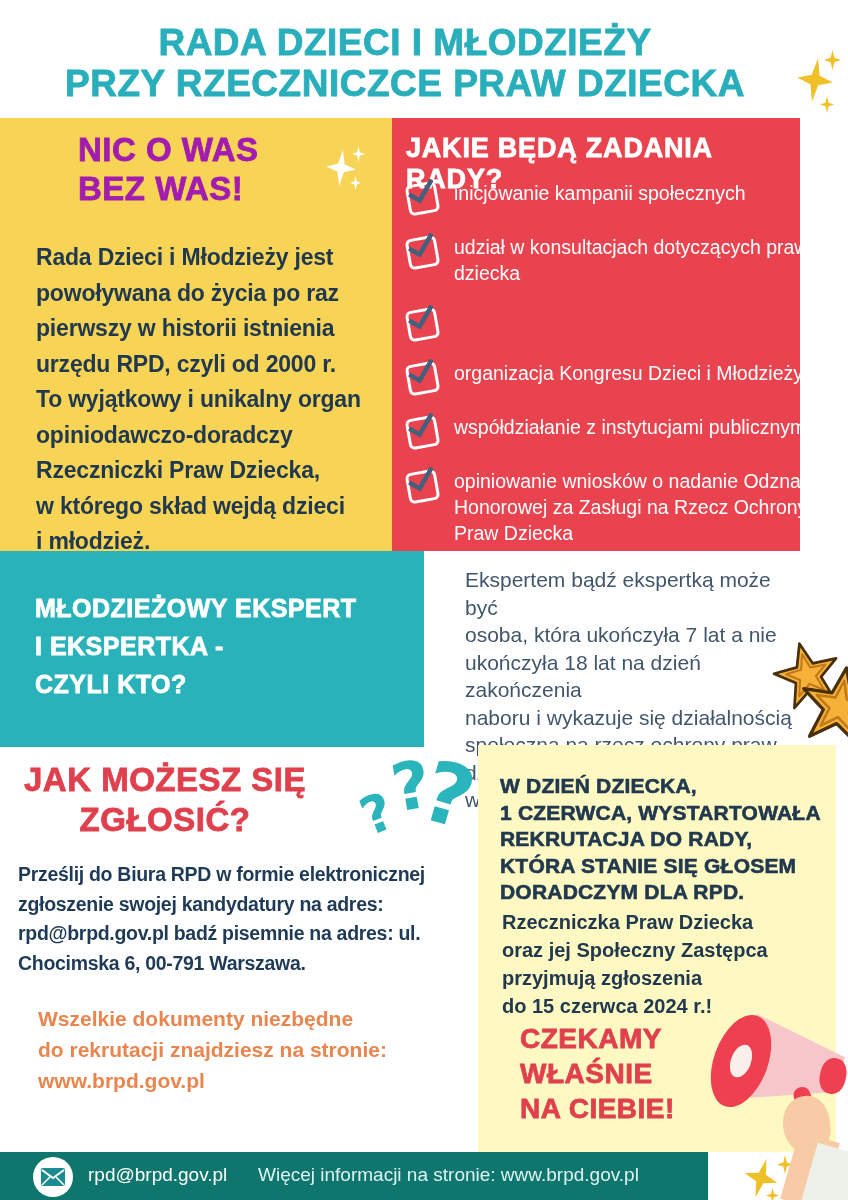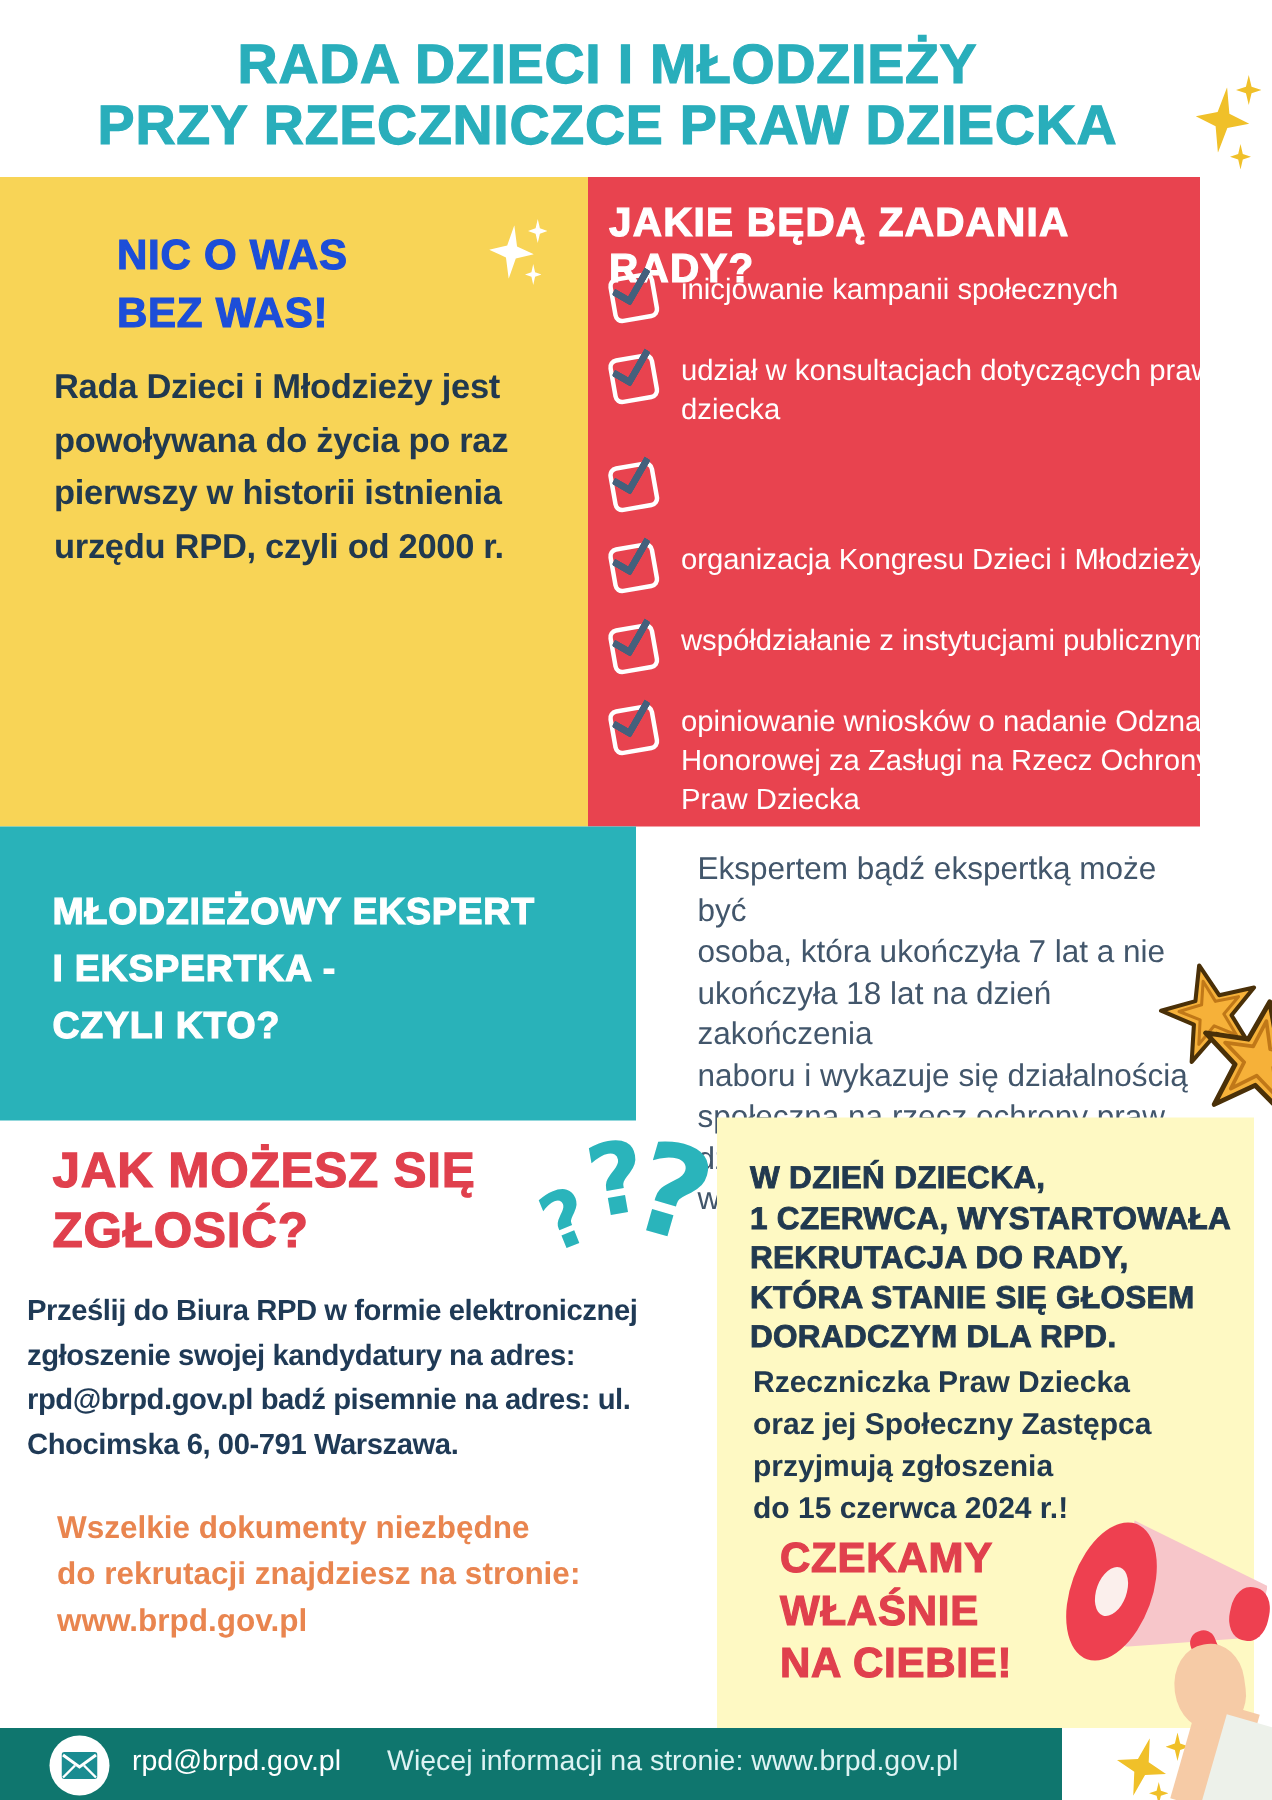--- a/index.html
+++ b/index.html
@@ -20,41 +20,41 @@
     color:#29aebb; font-size:37px; line-height:41px;
   }
 
   
   .spark { position:absolute; clip-path:polygon(50% 0%, 61% 39%, 100% 50%, 61% 61%, 50% 100%, 39% 61%, 0% 50%, 39% 39%); }
 
   
   .band-yellow { left:0; top:118px; width:392px; height:433px; background:#f8d456; }
   .band-red    { left:392px; top:118px; width:408px; height:433px; background:#e8434f; }
 
-  .nic-heading { left:78px; top:32px; color:#1d4ed8; font-size:28px; line-height:39px; }
+  .nic-heading { left:78px; top:12px; color:#a21caf; font-size:33px; line-height:39px; }
   .yellow-para { left:36px; color:#21394f; font-weight:700; font-size:23px; line-height:35.5px; letter-spacing:-0.2px; }
 
   .tasks-title { left:14px; top:15px; color:#ffffff; font-size:27px; letter-spacing:0.8px; }
   .tasks-list  { left:13px; top:62px; width:436px; }
   .checkrow { display:flex; align-items:flex-start; margin-bottom:20px; }
   .checkbox { position:relative; flex:none; width:25px; height:25px; border:3.5px solid #ffffff;
               border-radius:6px; transform:rotate(-10deg); margin:3px 16px 0 2px; }
   .checkbox::after { content:""; position:absolute; left:5px; top:-11px; width:10px; height:22px;
               border:solid #44607c; border-width:0 5px 5px 0; transform:rotate(40deg); border-radius:2px; }
   .task-text { color:#ffffff; font-size:19.5px; line-height:26px; }
 
   
   .teal-box { left:0; top:551px; width:424px; height:196px; background:#29b2b9; }
   .teal-heading { left:35px; top:38px; color:#ffffff; font-size:25px; line-height:38px; }
   .expert-body { left:465px; top:566px; width:340px; color:#42566b; font-size:21px; line-height:27.5px; }
 
   .star-svg { position:absolute; }
 
   
-  .apply-heading { left:35px; top:760px; color:#e0404d; font-size:33px; line-height:40px; }
+  .apply-heading { left:24px; top:760px; color:#e0404d; font-size:33px; line-height:40px;text-align:center; }
   .qmark { position:absolute; color:#2ab4bb; font-weight:800; font-family:"DejaVu Sans", sans-serif; }
   .apply-body { left:18px; top:860px; width:446px; color:#1f3a56; font-weight:700; font-size:19.5px; line-height:29.5px; letter-spacing:-0.3px; }
   .apply-note { left:38px; top:1003px; width:440px; color:#e9854f; font-weight:700; font-size:21px; line-height:31px; }
 
   
   .yellow-box { left:478px; top:745px; width:358px; height:407px; background:#fef9c3; }
   .recr-headline { left:22px; top:28px; color:#21394f; font-size:21px; line-height:26.5px; -webkit-text-stroke:0.6px currentColor; font-weight:700; letter-spacing:0.2px; }
   .recr-body { left:24px; top:163px; color:#21394f; font-weight:700; font-size:20px; line-height:28px; }
   .recr-cta { left:42px; top:276px; color:#e0404d; font-size:28px; line-height:35px; }
 
@@ -93,20 +93,25 @@
   <div class="abs band-yellow">
     <div class="spark" style="left:326px; top:32px; width:30px; height:36px; background:#ffffff; transform:rotate(6deg);"></div>
     <div class="spark" style="left:352px; top:28px; width:13px; height:16px; background:#ffffff;"></div>
     <div class="spark" style="left:350px; top:58px; width:11px; height:14px; background:#ffffff;"></div>
     <div class="abs nic-heading display pre">NIC O WAS
 BEZ WAS!</div>
     <div class="abs yellow-para pre" style="top:122px;">Rada Dzieci i Młodzieży jest
 powoływana do życia po raz
 pierwszy w historii istnienia
 urzędu RPD, czyli od 2000 r.</div>
+    <div class="abs yellow-para pre" style="top:264px;">To wyjątkowy i unikalny organ
+opiniodawczo-doradczy
+Rzeczniczki Praw Dziecka,
+w którego skład wejdą dzieci
+i młodzież.</div>
   </div>
 
   <div class="abs band-red">
     <div class="abs tasks-title display">JAKIE BĘDĄ ZADANIA RADY?</div>
     <div class="abs tasks-list">
         <div class="checkrow">
         <div class="checkbox"></div>
         <div class="task-text">inicjowanie kampanii społecznych</div>
       </div>
         <div class="checkrow">

